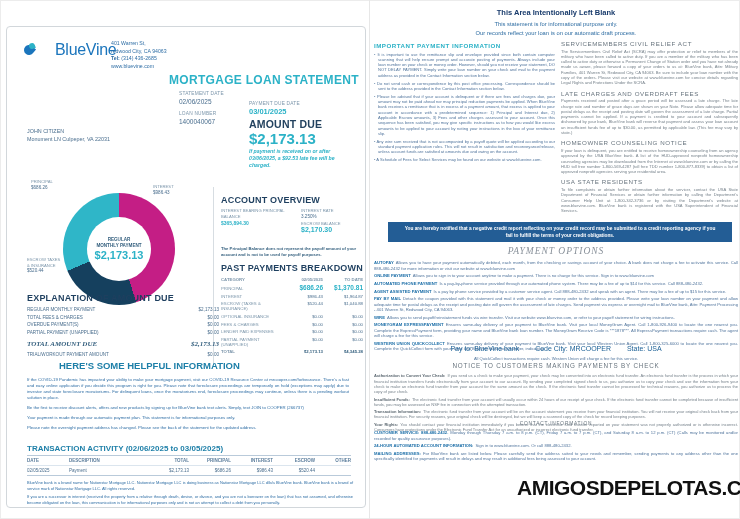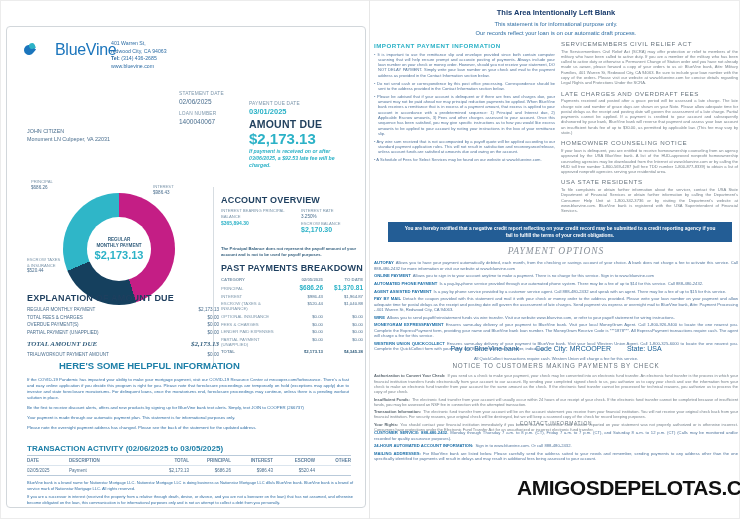--- a/index.html
+++ b/index.html
@@ -112,20 +112,21 @@
       <span class="logo-text">BlueVine</span>
     </div>
 
     <div class="abs sender" style="left:104px; top:13px;">
       <div>401 Warren St,</div>
       <div>redwood City, CA 94063</div>
       <div><b>Tel:</b> <span>(314) 436-2685</span></div>
       <div>www.bluevine.com</div>
     </div>
 
+    <div class="abs mls-title" style="left:162px; top:46px; width:200px;">MORTGAGE LOAN STATEMENT</div>
 
     <div class="abs" style="left:172px; top:64px; width:66px;">
       <div class="lbl">STATEMENT DATE</div>
       <div class="val" style="margin:2px 0 6px;">02/06/2025</div>
       <div class="lbl">LOAN NUMBER</div>
       <div class="val" style="margin-top:2px;">1400040067</div>
     </div>
 
     <div class="abs" style="left:242px; top:74px; width:104px;">
       <div class="lbl">PAYMENT DUE DATE</div>

